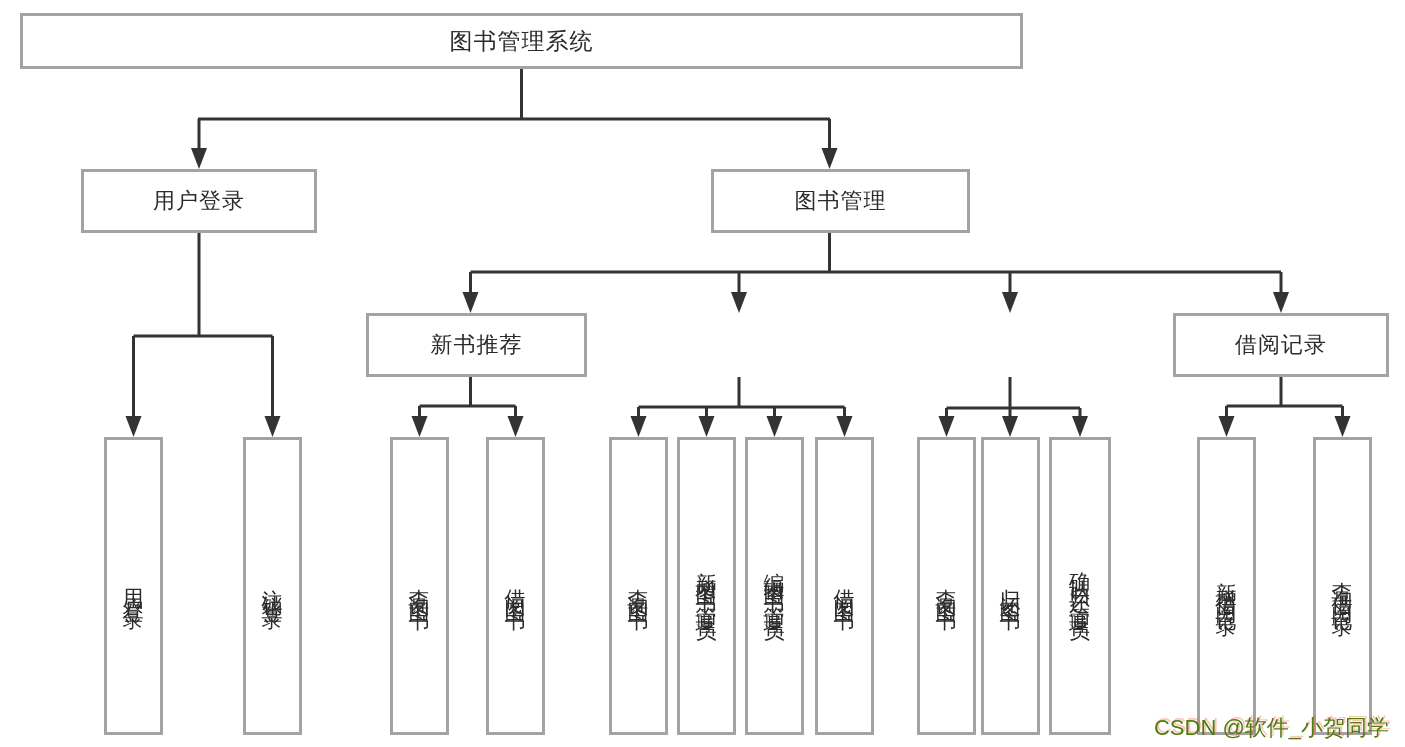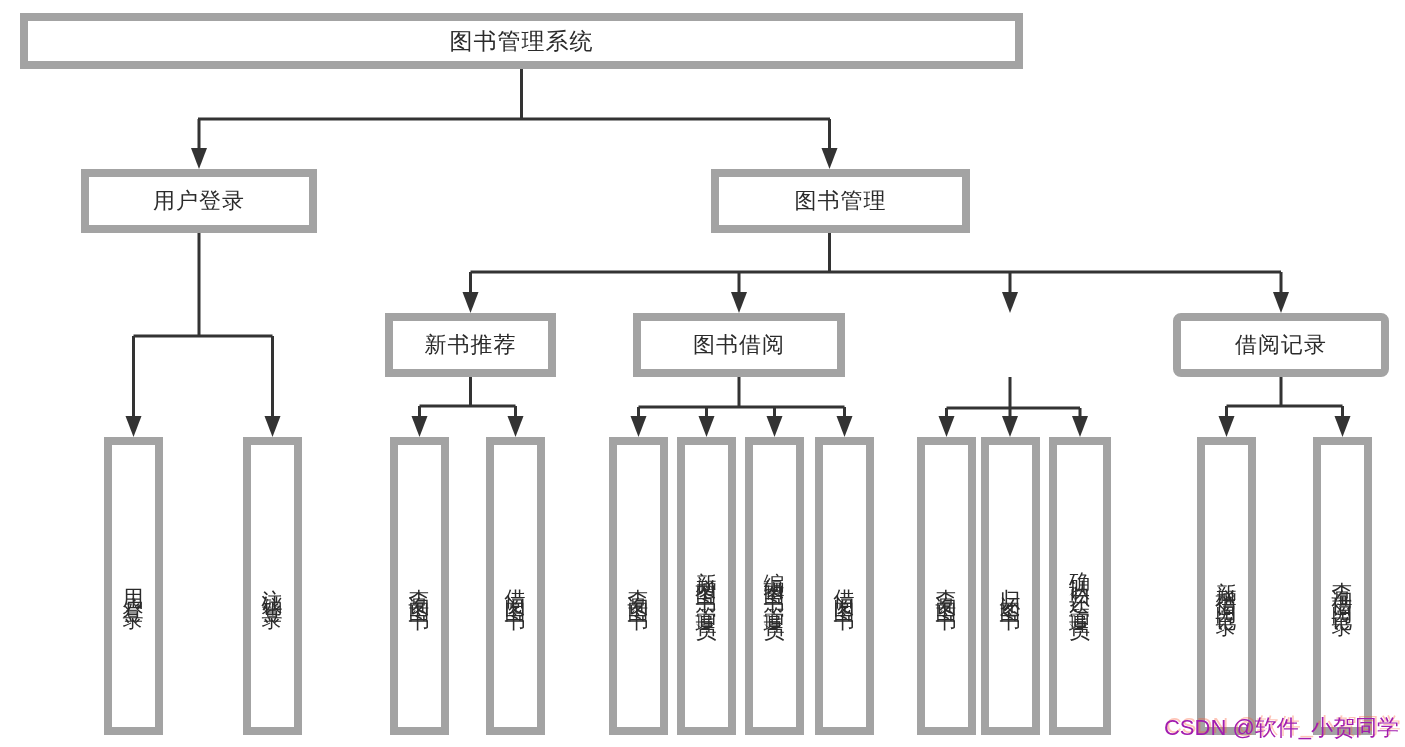--- a/index.html
+++ b/index.html
@@ -13,44 +13,44 @@
   }
   .connectors {
     position: absolute;
     left: 0; top: 0;
     width: 1405px; height: 747px;
     pointer-events: none;
   }
   .node {
     position: absolute;
     box-sizing: border-box;
-    border: 8px solid #a3a3a3;
+    border: 3px solid #a3a3a3;
     background: #ffffff;
     color: #2b2b2b;
     display: flex;
     align-items: center;
     justify-content: center;
     text-align: center;
   }
   .node.h { font-size: 22px; letter-spacing: 1px; }
   .node.root { font-size: 23px; }
   .node.v { font-size: 21px; }
   .node.v .vtext {
     writing-mode: vertical-rl;
     text-orientation: mixed;
     letter-spacing: 7px;
     line-height: 1;
     white-space: nowrap;
   }
   .watermark {
     position: absolute;
-    right: 6px;
+    right: 16px;
     bottom: 4px;
     font-size: 22px;
-    color: #a21caf;
+    color: #4d7c0f;
     text-shadow: 2px -2px 0 rgba(252, 85, 49, 0.35);
     pointer-events: none;
     white-space: nowrap;
   }
 </style>
 </head>
 <body>
 
 <div class="canvas">
 
@@ -101,27 +101,24 @@
     <span>图书管理系统</span>
   </div>
 
   <div class="node h" style="left:81px; top:169px; width:236px; height:64px;">
     <span>用户登录</span>
   </div>
   <div class="node h" style="left:711px; top:169px; width:259px; height:64px;">
     <span>图书管理</span>
   </div>
 
-  <div class="node h" style="left:385px; top:313px; width:171px; height:64px;">
+  <div class="node h" style="left:366px; top:313px; width:221px; height:64px;">
     <span>新书推荐</span>
   </div>
-  <div class="node h" style="left:633px; top:313px; width:212px; height:64px;">
-    <span>图书借阅</span>
-  </div>
-  <div class="node h" style="left:1173px; top:313px; width:216px; height:64px;border-radius:8px;">
+  <div class="node h" style="left:1173px; top:313px; width:216px; height:64px;">
     <span>借阅记录</span>
   </div>
 
   <div class="node v" style="left:104px; top:437px; width:59px; height:298px;">
     <span class="vtext">用户登录</span>
   </div>
   <div class="node v" style="left:243px; top:437px; width:59px; height:298px;">
     <span class="vtext">注销登录</span>
   </div>
 

